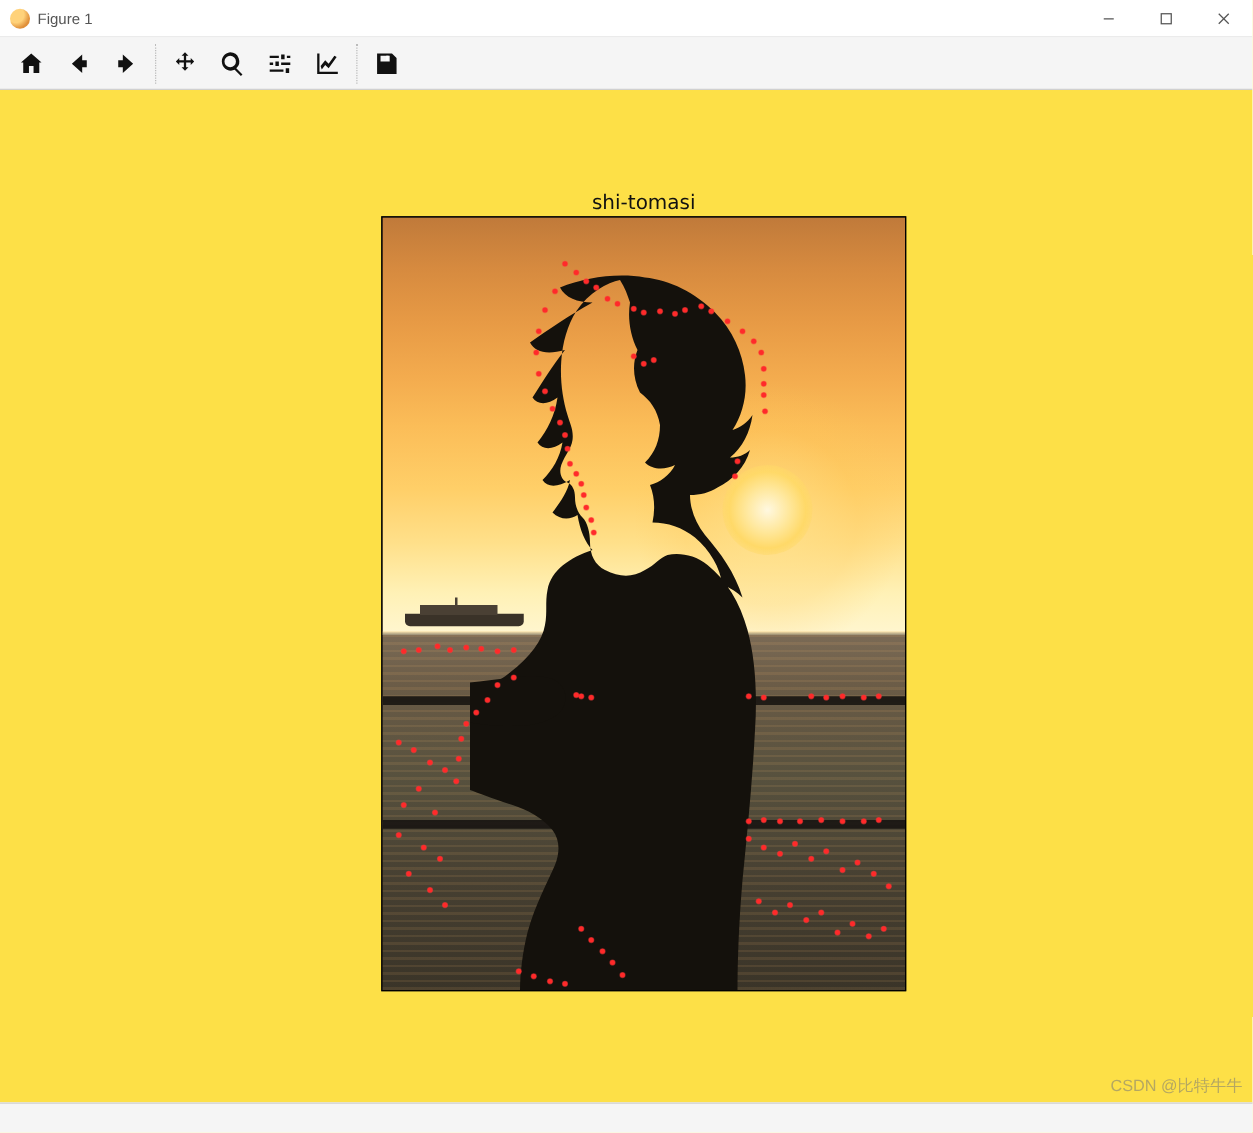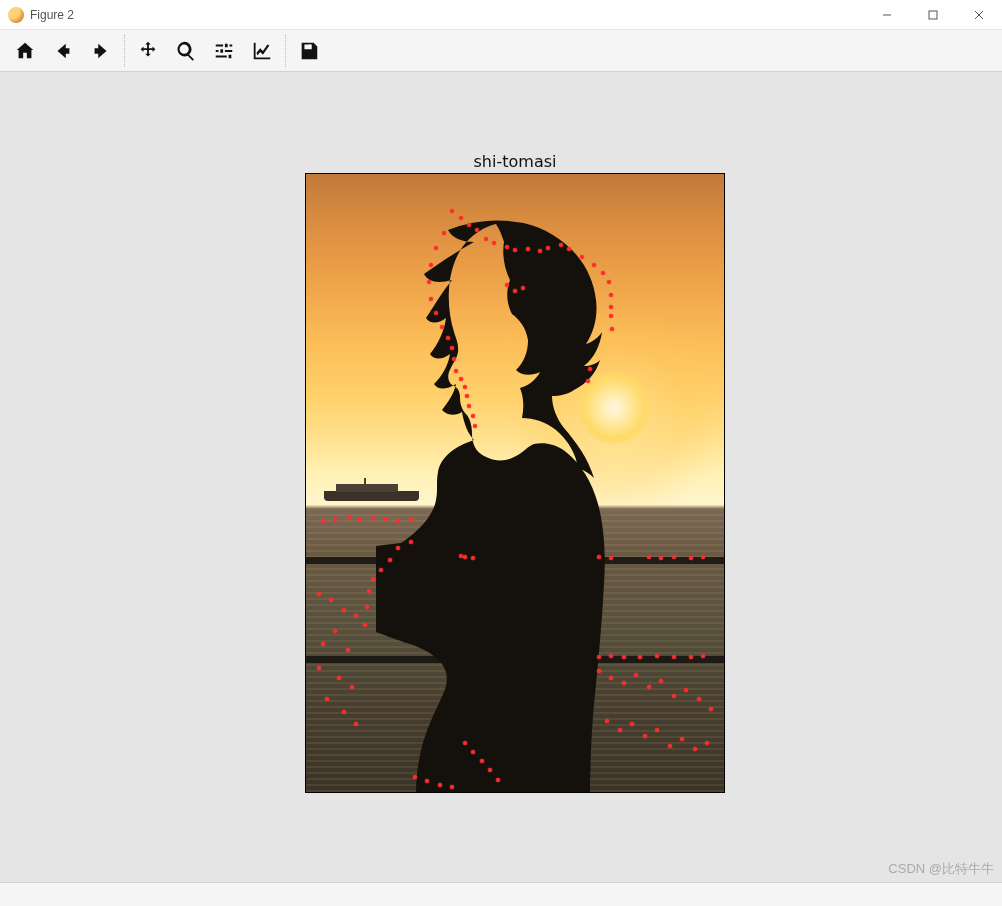--- a/index.html
+++ b/index.html
@@ -54,21 +54,21 @@
     display: flex; align-items: center; justify-content: center;
     cursor: pointer;
   }
   .tool-btn svg { width: 22px; height: 22px; fill: #111; }
 
   
   .canvas-area {
     position: relative;
     width: 100%;
     height: 810px;
-    background: #e5e5e5;
+    background: #fde047;
     overflow: hidden;
   }
   .figure-wrap {
     position: absolute;
     left: 305px; top: 80px;
     width: 420px;
   }
   .fig-title {
     text-align: center;
     font-size: 16px;
@@ -153,21 +153,21 @@
   
   .pt { position:absolute; width:4px; height:4px; border-radius:50%; background:#ff2a2a;
         transform:translate(-2px,-2px); box-shadow:0 0 0 .5px rgba(255,60,60,.5); }
 
 </style>
 </head>
 <body>
 
 <div class="titlebar">
   <span class="app-icon"></span>
-  <span class="title">Figure 2</span>
+  <span class="title">Figure 1</span>
   <span class="spacer"></span>
   <div class="win-controls">
     <div class="win-btn">
       <svg width="10" height="10">
           <line x1="1" y1="5" x2="9" y2="5"></line>
         </svg>
     </div>
     <div class="win-btn">
       <svg width="10" height="10">
           <rect x="1" y="1" width="8" height="8"></rect>

